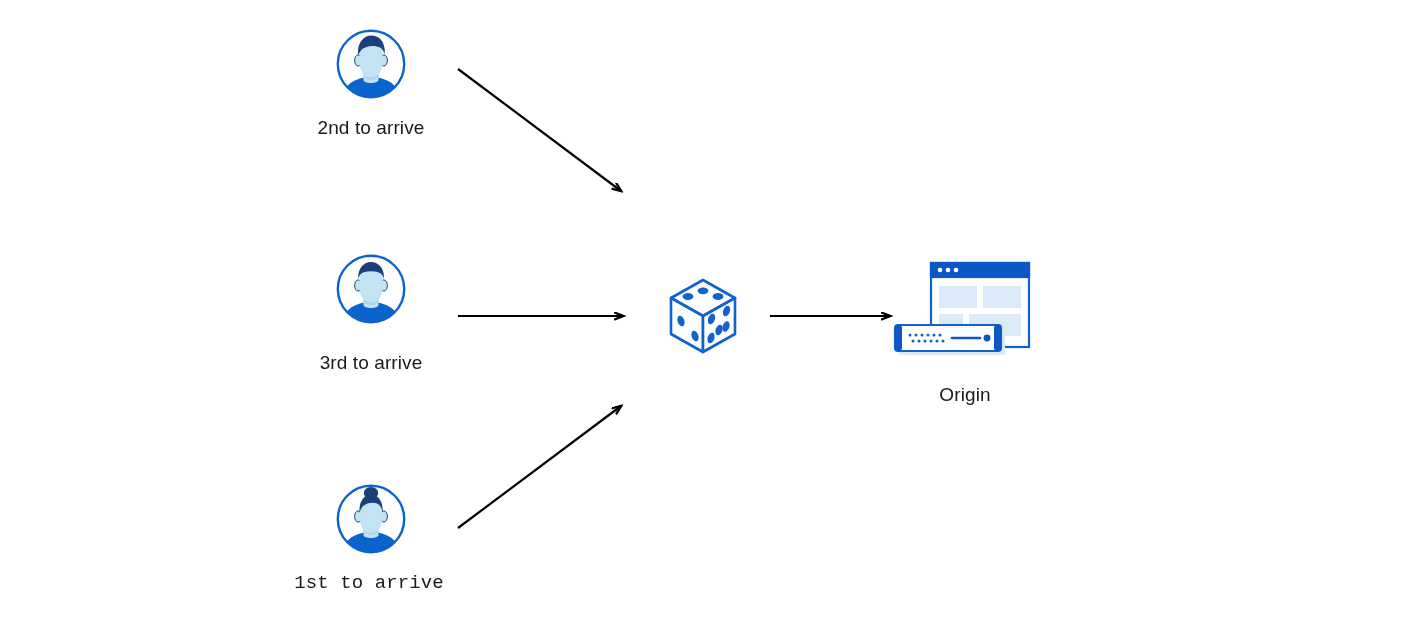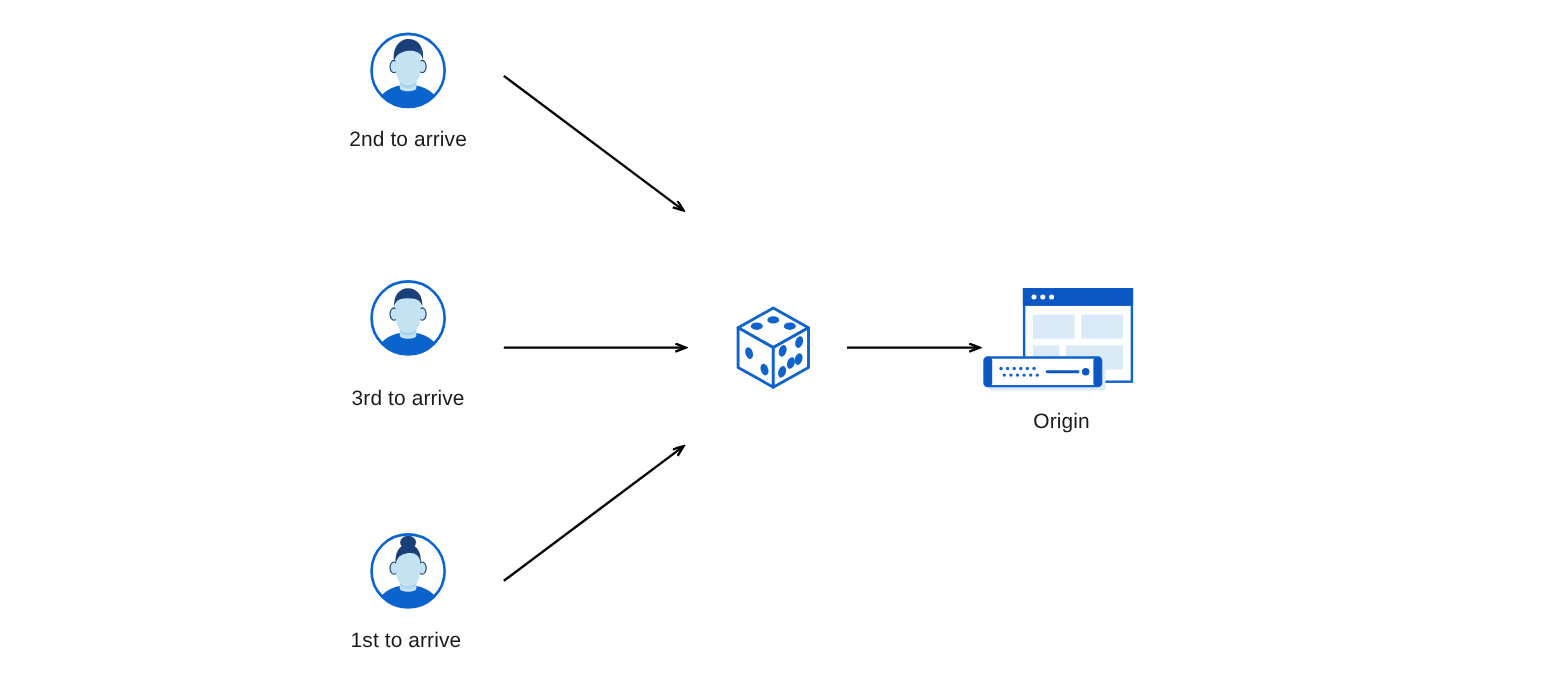--- a/index.html
+++ b/index.html
@@ -151,21 +151,21 @@
           <path d="M29.5 50 C33 54 41 54 44.5 50 L44.5 45 L29.5 45 Z" fill="#a9d4ea"></path>
           <ellipse cx="24.2" cy="34.5" rx="3.6" ry="5.6" fill="#c3e2f2" stroke="#1b3f78" stroke-width="1"></ellipse>
           <ellipse cx="49.8" cy="34.5" rx="3.6" ry="5.6" fill="#c3e2f2" stroke="#1b3f78" stroke-width="1"></ellipse>
           <path d="M26 27.5 C26 16.5 48 16.5 48 27.5 L48 36 C48 46 43.5 51 37 51 C30.5 51 26 46 26 36 Z" fill="#c3e2f2"></path>
 
           <path d="M25.6 31 C24.5 19 30.5 12.5 37 12.5 C43.8 12.5 49.6 19 48.6 31 C47.8 25.5 46 22.5 42.5 21.2 C39 19.9 31 21 28.2 25 C27 26.7 26 28.7 25.6 31 Z" fill="#1b3f78"></path>
           <ellipse cx="37" cy="11" rx="7.2" ry="6" fill="#1b3f78"></ellipse>
         </g>
       </svg>
     </div>
-    <div class="node-label" style="left:-48px; top:90px; width:166px;">1st to arrive</div>
+    <div class="node-label" style="left:-48px; top:90px; width:166px;font-family:Liberation Mono, monospace;">1st to arrive</div>
   </div>
 
   <div class="dice-wrap" style="left:655px; top:268px;">
     <svg width="96" height="96" viewBox="0 0 96 96">
       <g stroke="#1062cc" stroke-width="2.6" stroke-linejoin="round" fill="#ffffff">
 
         <path d="M48 12 L80 30 L48 48 L16 30 Z"></path>
 
         <path d="M16 30 L48 48 L48 84 L16 66 Z"></path>
 
@@ -222,16 +222,16 @@
             <circle cx="35" cy="86" r="1.5"></circle>
               <circle cx="41" cy="86" r="1.5"></circle>
             <circle cx="47" cy="86" r="1.5"></circle>
               <circle cx="53" cy="86" r="1.5"></circle>
           </g>
           <line x1="62" y1="83" x2="90" y2="83" stroke="#0b57c4" stroke-width="2.6" stroke-linecap="round"></line>
           <circle cx="97" cy="83" r="3.4" fill="#0b57c4"></circle>
         </g>
       </svg>
     </div>
-    <div class="node-label" style="left:0px; top:118px; width:150px;">Origin</div>
+    <div class="node-label" style="left:0px; top:129px; width:150px;">Origin</div>
   </div>
 
 </div>
 
 </body></html>

